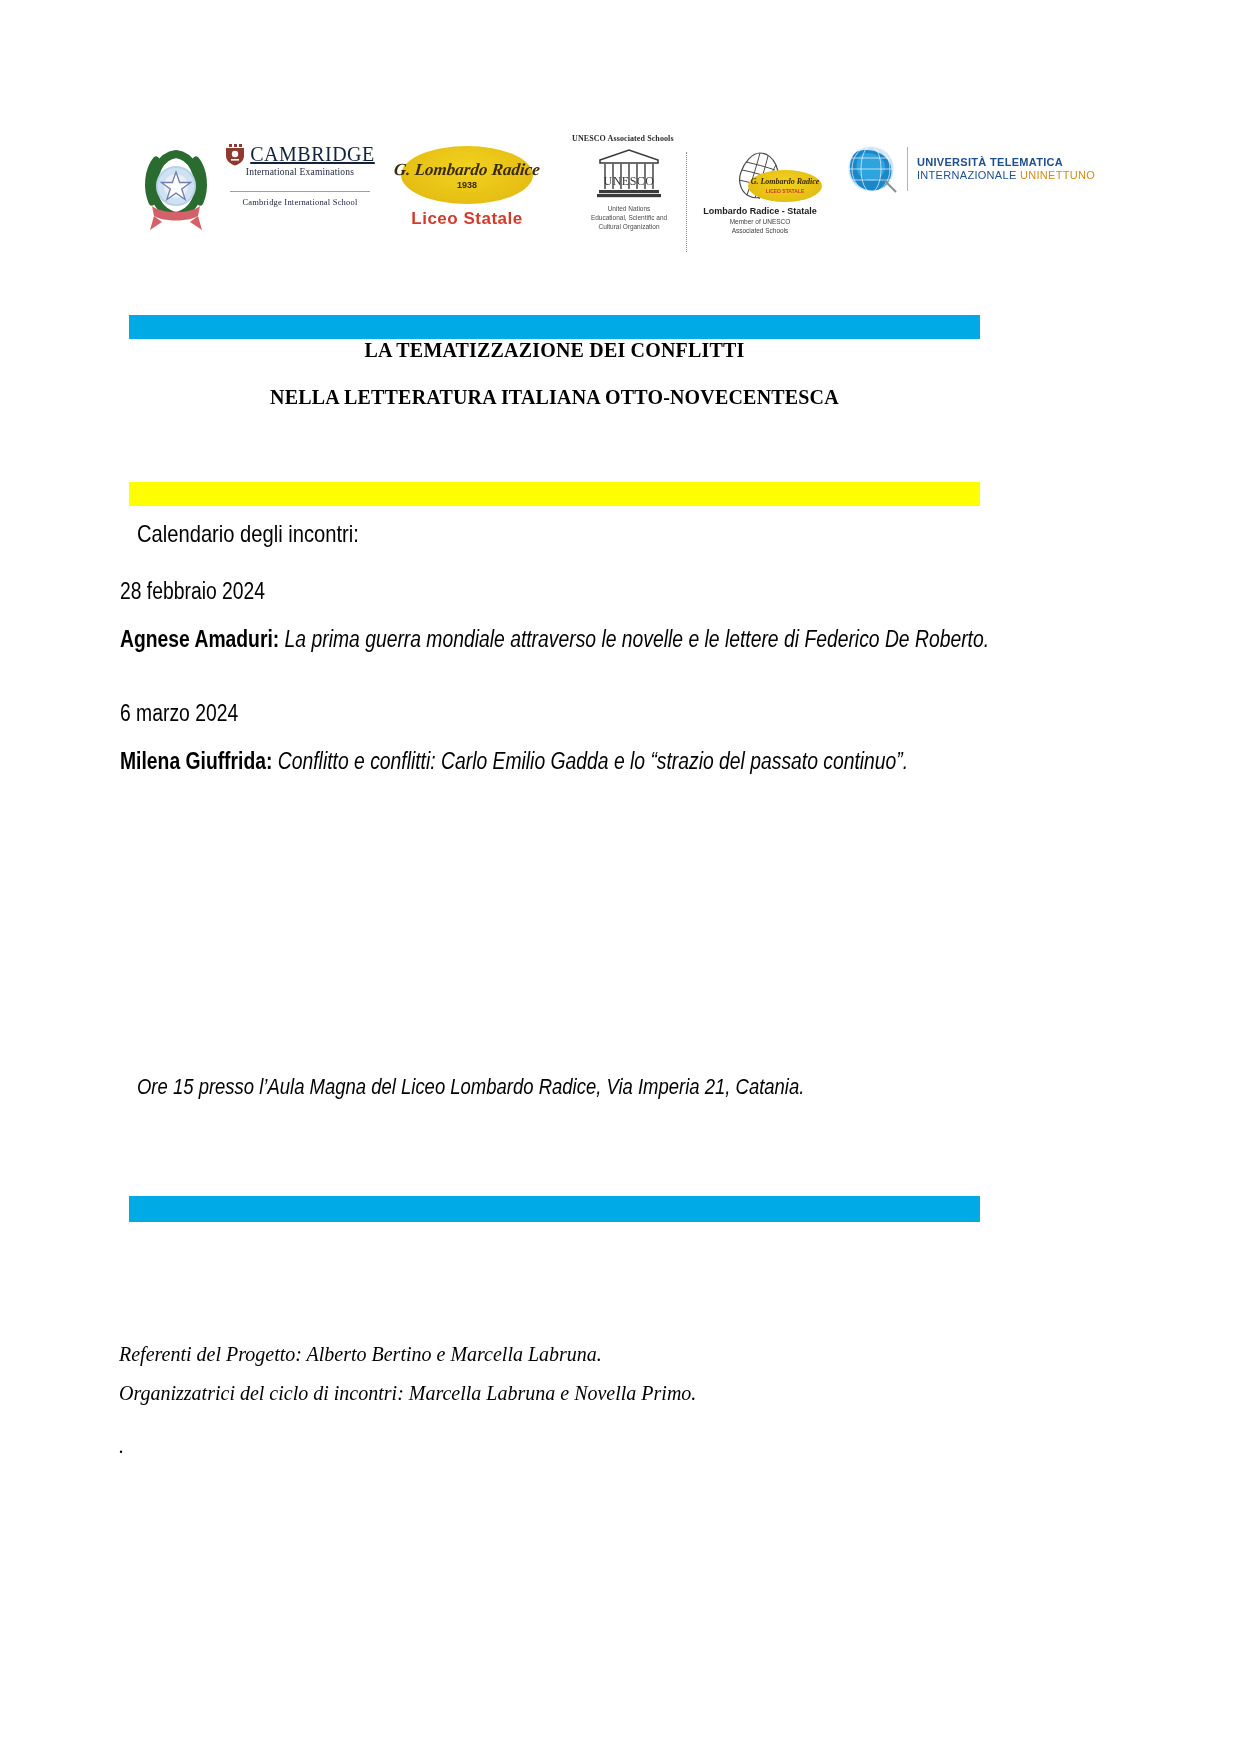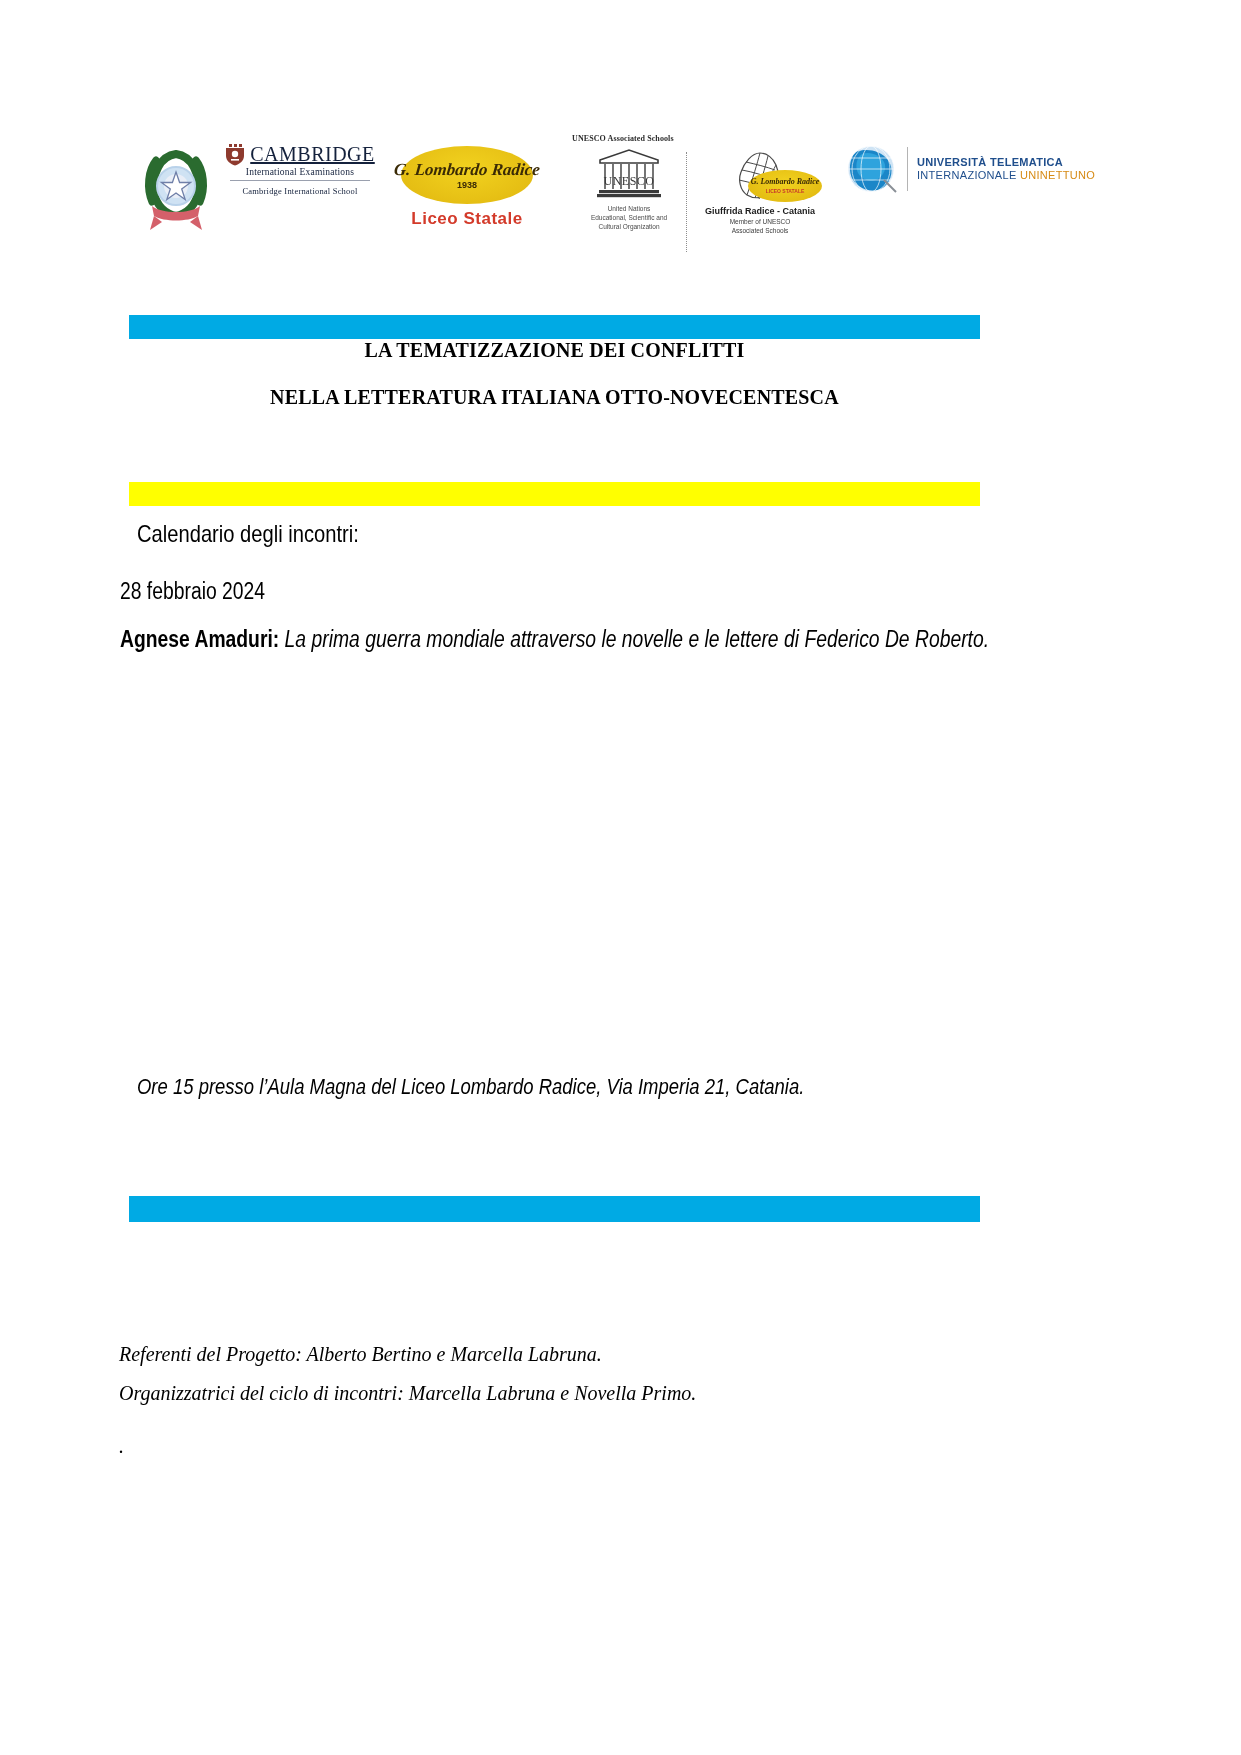--- a/index.html
+++ b/index.html
@@ -61,21 +61,21 @@
     letter-spacing: 0.5px;
     color: #14213c;
     line-height: 1;
     text-decoration: underline;
   }
   .cam-sub {
     font-family: "Liberation Serif", serif;
     font-size: 9.5px;
     color: #14213c;
     margin-top: 1px;
-    padding-bottom: 3px;
+    padding-bottom: 14px;
     border-bottom: 1px solid #9aa0ae;
     letter-spacing: 0.2px;
   }
   .cam-sub2 {
     font-family: "Liberation Serif", serif;
     font-size: 8.5px;
     color: #14213c;
     margin-top: 5px;
     letter-spacing: 0.2px;
   }
@@ -410,21 +410,21 @@
           <path d="M41 15 C36 24 30 36 24 49"></path>
           <path d="M7 20 C18 22 32 26 43 31"></path>
           <path d="M4 30 C14 32 28 36 39 40"></path>
           <path d="M11 12 C20 14 32 17 40 20"></path>
         </g>
       </svg>
       <div class="lrc-badge">
         <div class="lrc-badge-t1">G. Lombardo Radice</div>
         <div class="lrc-badge-t2">LICEO STATALE</div>
       </div>
-      <div class="lrc-name">Giuffrida Radice - Catania</div>
+      <div class="lrc-name">Lombardo Radice - Statale</div>
       <div class="lrc-sub">
         <div>Member of UNESCO</div>
         <div>Associated Schools</div>
       </div>
     </div>
 
     <div class="logo logo-uni">
       <svg class="uni-globe" viewBox="0 0 54 54">
         <circle cx="27" cy="27" r="23" fill="#cfe4f5"></circle>
         <path d="M12 10 C22 6 36 8 44 18 C50 26 48 38 40 45 C30 52 16 48 9 38 C4 30 5 16 12 10 Z" fill="#1b86c8"></path>
@@ -462,20 +462,28 @@
 
     <div class="entry">
       <div class="entry-date">28 febbraio 2024</div>
       <div class="entry-body">
         <span class="inner">
           <span class="speaker">Agnese Amaduri:</span><span class="talk"> La prima guerra mondiale attraverso le novelle e le lettere di Federico De Roberto.</span>
         </span>
       </div>
     </div>
 
+    <div class="entry">
+      <div class="entry-date">6 marzo 2024</div>
+      <div class="entry-body">
+        <span class="inner">
+          <span class="speaker">Milena Giuffrida:</span><span class="talk"> Conflitto e conflitti: Carlo Emilio Gadda e lo “strazio del passato continuo”.</span>
+        </span>
+      </div>
+    </div>
 
   </div>
 
   <div class="venue">
     <span class="inner">Ore 15 presso l’Aula Magna del Liceo Lombardo Radice, Via Imperia 21, Catania.</span>
   </div>
 
   <div class="footer">
     <div>Referenti del Progetto: Alberto Bertino e Marcella Labruna.</div>
     <div>Organizzatrici del ciclo di incontri: Marcella Labruna e Novella Primo.</div>

